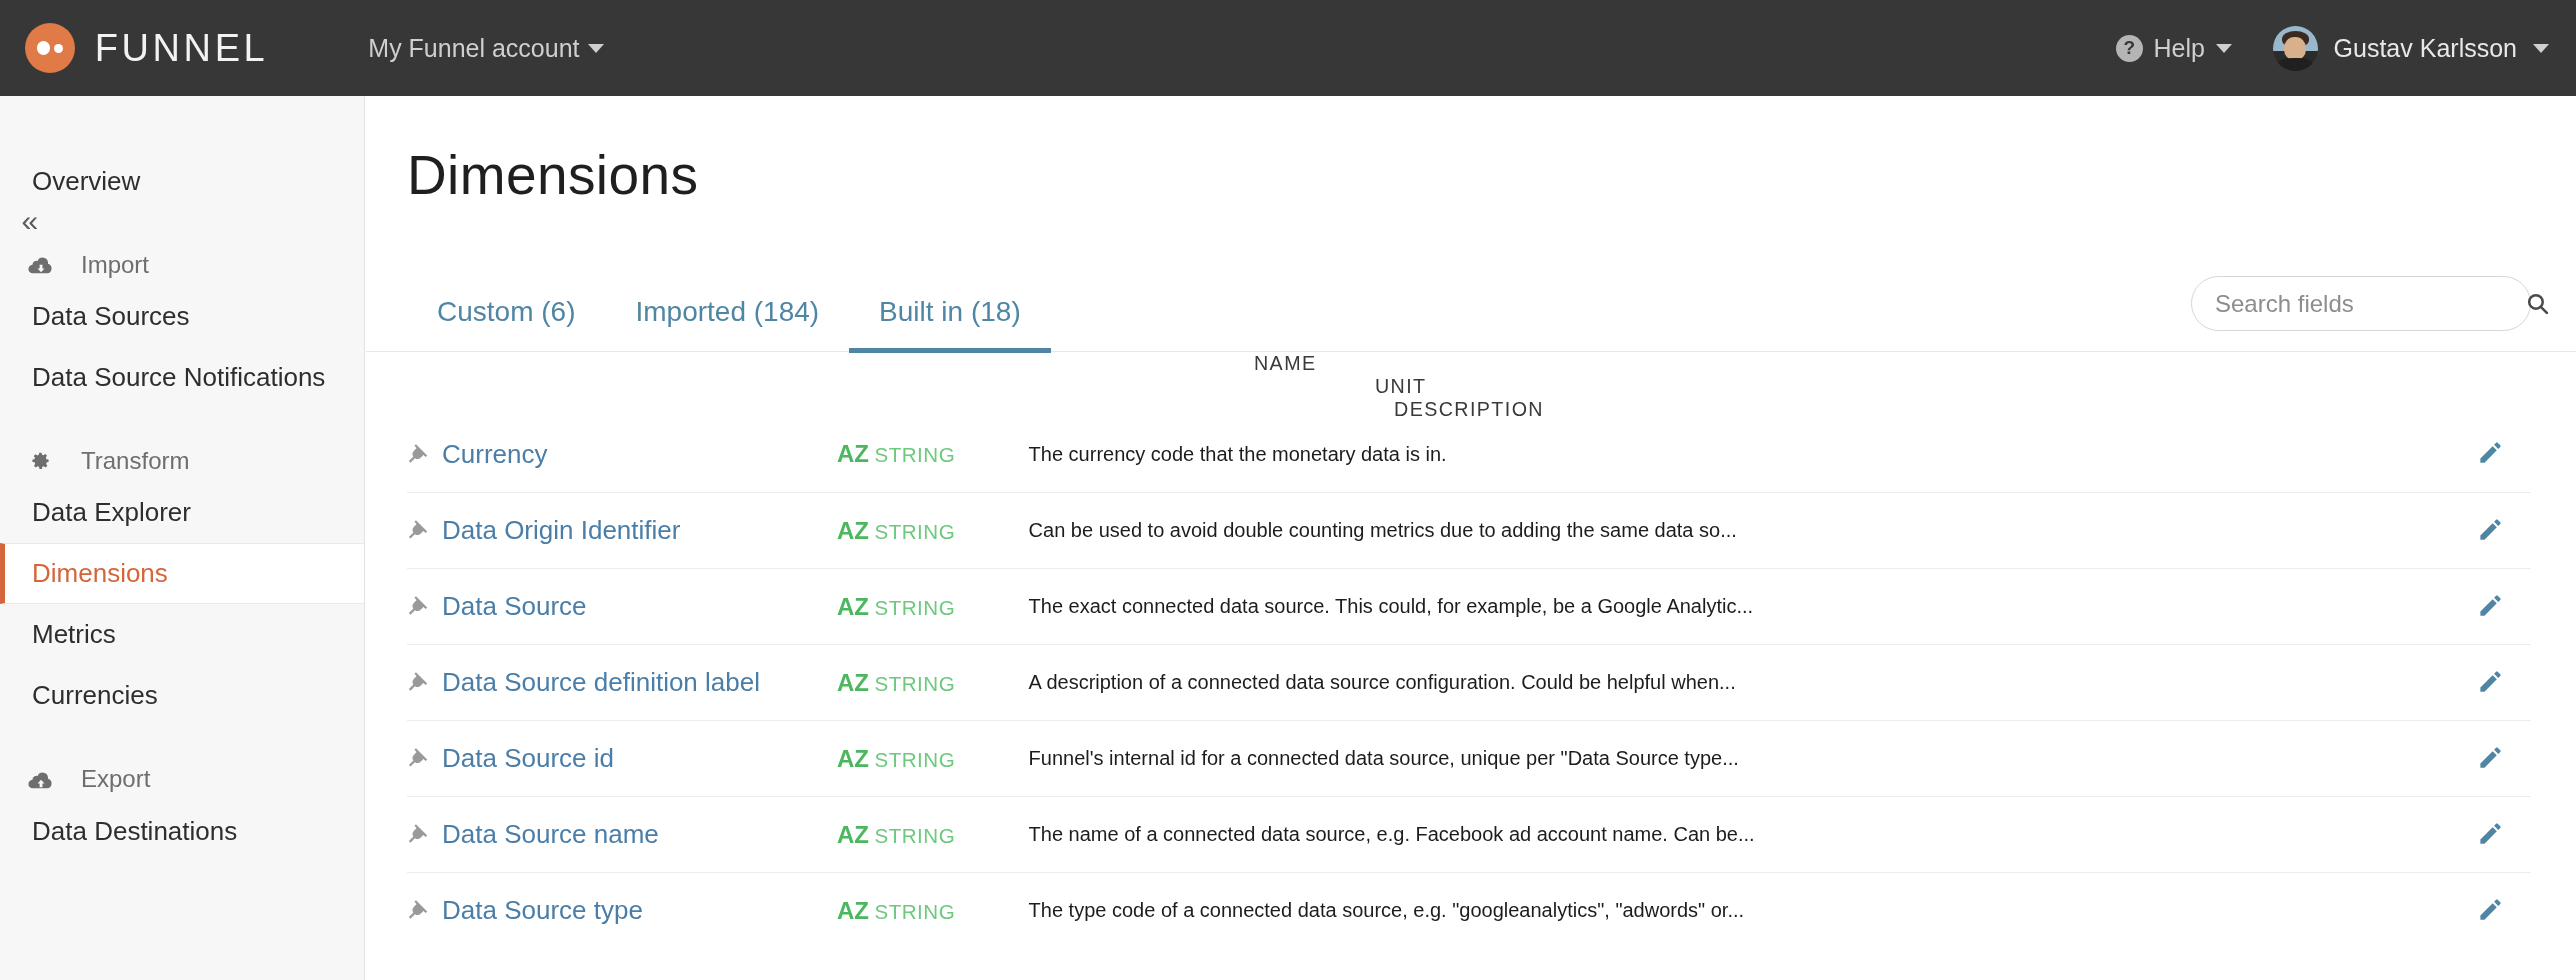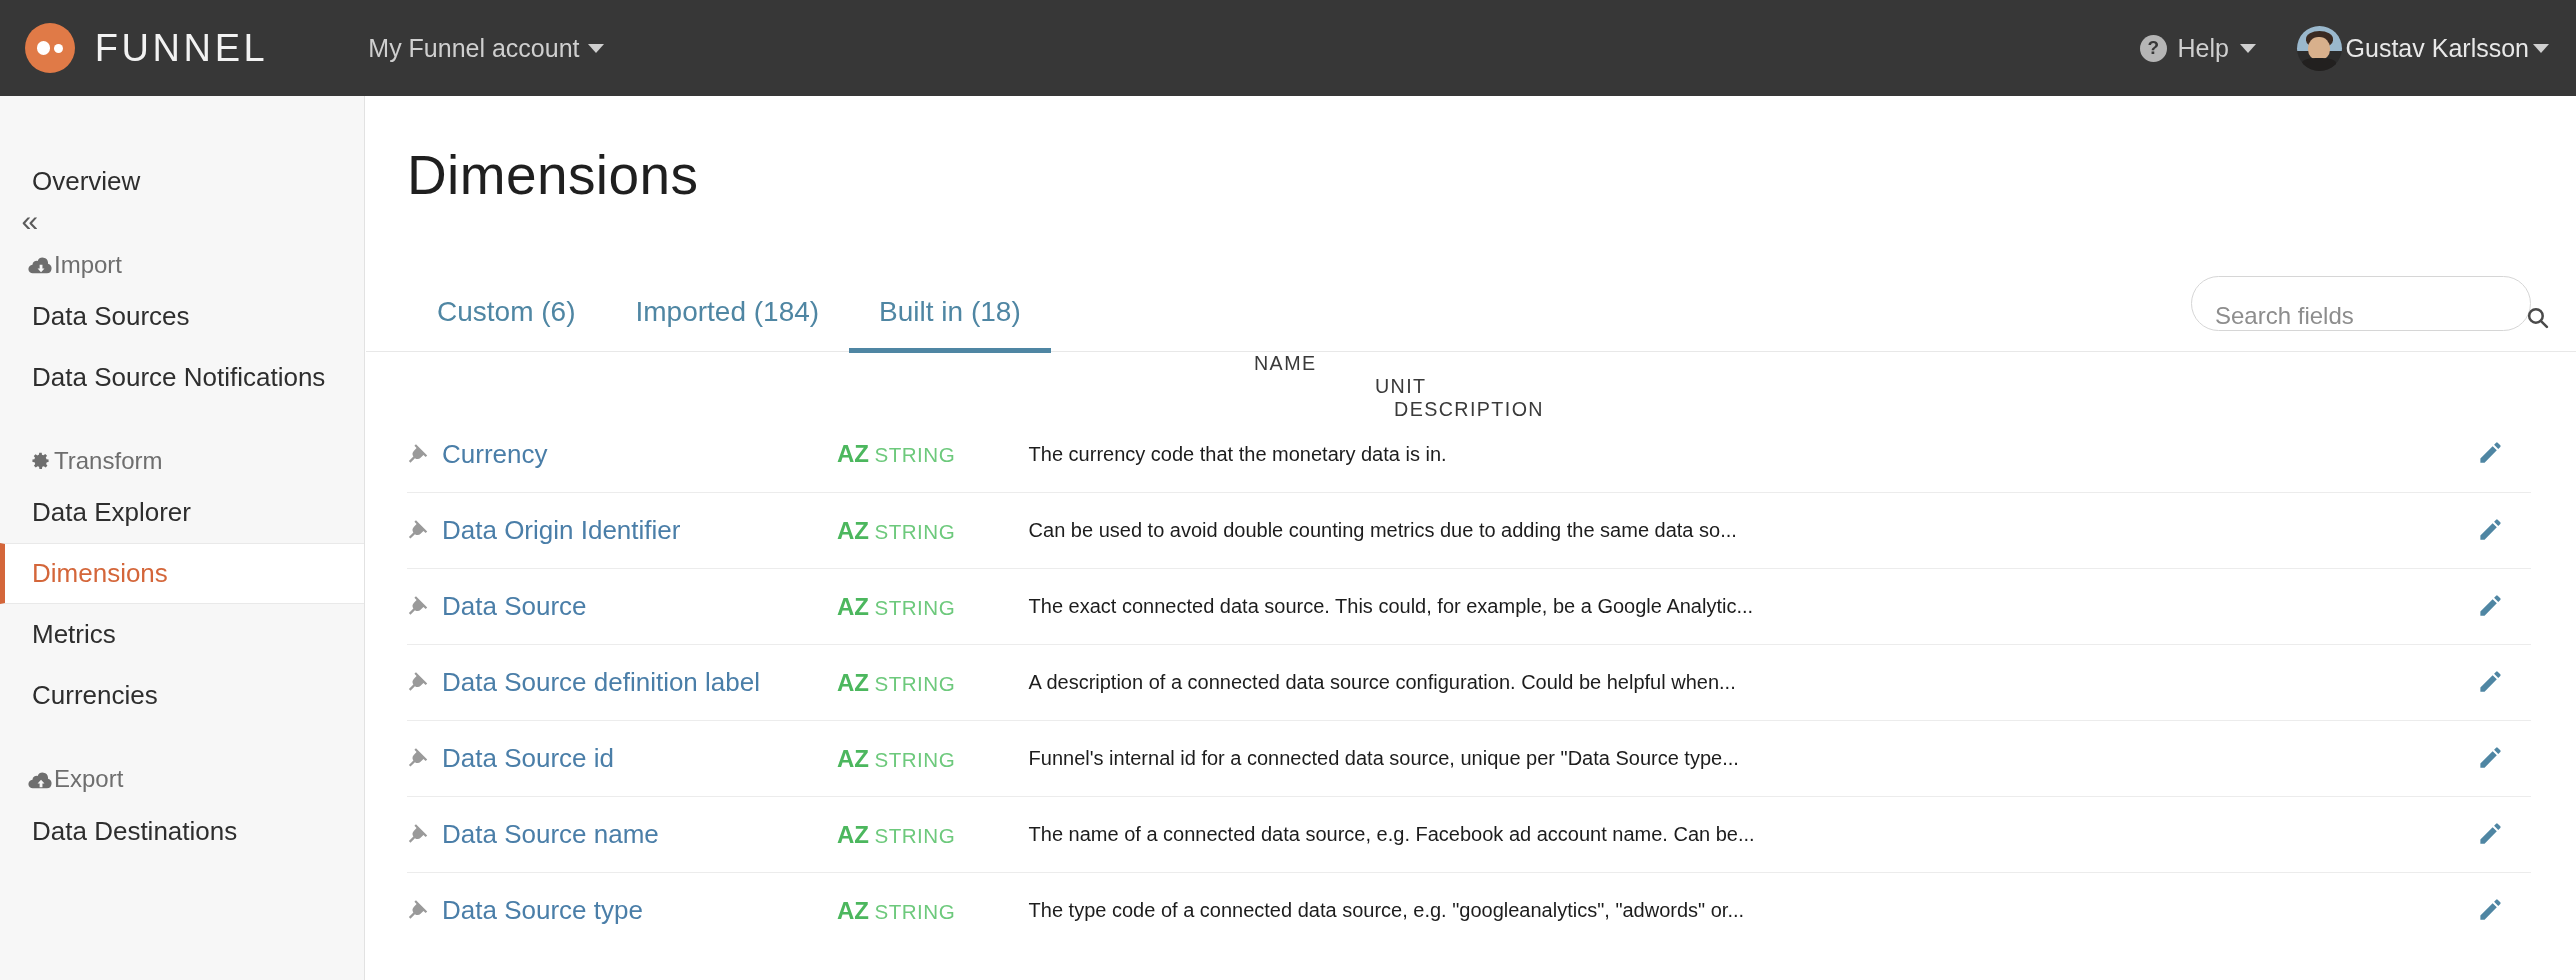--- a/index.html
+++ b/index.html
@@ -44,21 +44,21 @@
   .topnav-right {
     margin-left: auto; margin-right: 27px;
     display: flex; align-items: center; gap: 41px;
   }
   .help-menu { display: flex; align-items: center; gap: 10.7px; color: #cfcfcf; font-size: 25px; cursor: pointer; }
   .help-circle {
     width: 27px; height: 27px; border-radius: 50%; background: #b5b5b5;
     color: #373737; font-size: 19px; font-weight: bold;
     display: flex; align-items: center; justify-content: center;
   }
-  .user-menu { display: flex; align-items: center; gap: 4px; color: #e8e8e8; font-size: 25px; cursor: pointer; }
+  .user-menu { display: flex; align-items: center; gap: 16px; color: #e8e8e8; font-size: 25px; cursor: pointer; }
   .avatar {
     width: 45px; height: 45px; border-radius: 50%; overflow: hidden;
     background: linear-gradient(#9ab8cd 0%, #9ab8cd 55%, #2b2b2b 55%, #2b2b2b 100%);
     position: relative; flex: none;
   }
   .avatar .face {
     position: absolute; left: 11.6px; top: 11.6px;
     width: 21.5px; height: 23px; border-radius: 48% 48% 46% 46%;
     background: #d8b08c;
   }
@@ -89,21 +89,21 @@
     height: 61px; display: flex; align-items: center;
     padding-left: 27px; font-size: 26px; color: #2e2e2e;
     cursor: pointer; border-left: 5.4px solid transparent;
   }
   .nav-item.active {
     background: #ffffff; color: #d4663a;
     border-left: 5.4px solid #d4663a;
     border-top: 0.9px solid #e9e9e9; border-bottom: 0.9px solid #e9e9e9;
   }
   .nav-section {
-    display: flex; align-items: center; gap: 0;
+    display: flex; align-items: center; gap: 27px;
     padding-left: 27px; margin-top: 39px; margin-bottom: 7.2px;
     font-size: 24px; color: #6e6e6e;
   }
   .nav-section .ico { width: 27px; height: 21.5px; display: block; }
 
   
   .main {
     position: absolute; top: 96px; left: 366px;
     width: 2210px; height: 885px; background: #ffffff;
   }
@@ -123,21 +123,21 @@
     font-size: 28px; color: #4f86a3; cursor: pointer;
     padding: 0 30px 19.7px 30px;
     border-bottom: 5.4px solid transparent;
     margin-bottom: -1.8px;
   }
   .tab.active { border-bottom-color: #4f86a3; }
   .search-box {
     position: absolute; right: 45px; bottom: 19.7px;
     width: 340px; height: 55px;
     border: 0.9px solid #d6d6d6; border-radius: 28px;
-    display: flex; align-items: flex-end; padding: 0 23px;
+    display: flex; align-items: center; padding: 0 23px;
     background: #ffffff;
   }
   .search-box input {
     border: 0; outline: 0; flex: 1;
     font-size: 24px; color: #4a4a4a;
     font-family: "Liberation Sans", sans-serif;
     background: transparent;
   }
   .search-box input::placeholder { color: #8d8d8d; }
   .search-icon { width: 25px; height: 25px; flex: none; }

